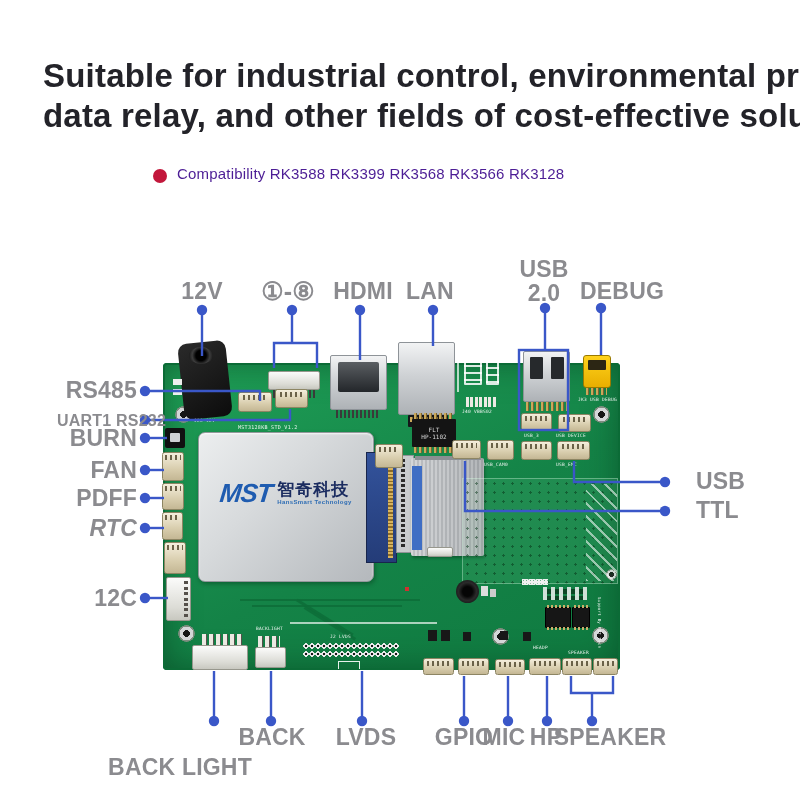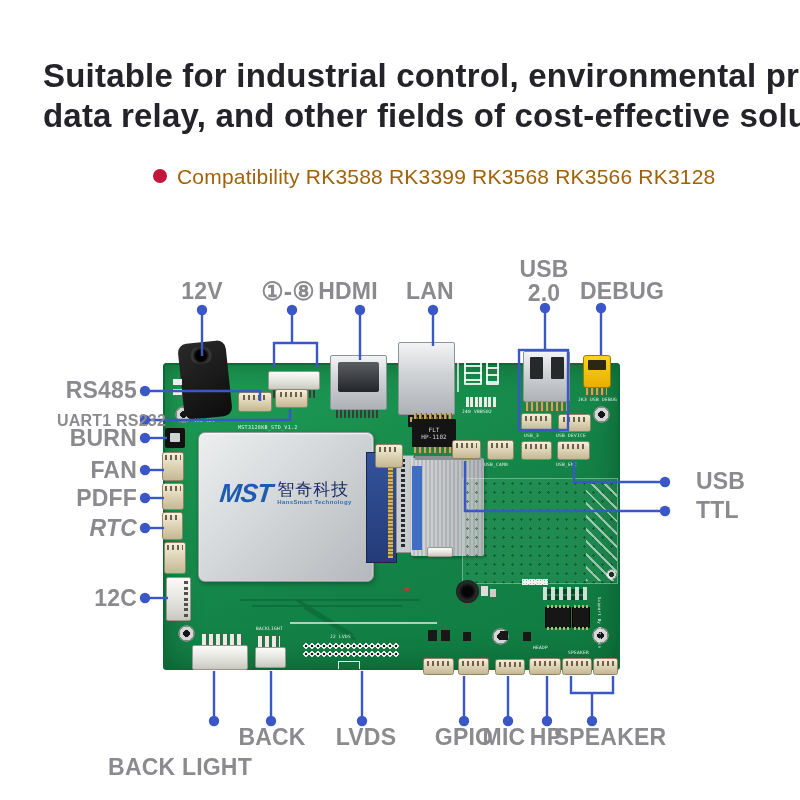--- a/index.html
+++ b/index.html
@@ -5,21 +5,21 @@
   html,body{margin:0;padding:0;background:#fff;}
   #scene{position:relative;width:800px;height:800px;background:#ffffff;overflow:hidden;
          font-family:"Liberation Sans",sans-serif;}
   .abs{position:absolute;box-sizing:border-box;}
 
   
   .title{position:absolute;left:43px;color:#232329;font-size:33px;font-weight:bold;
          letter-spacing:.2px;white-space:nowrap;}
   .compat-bullet{position:absolute;left:153px;top:169px;width:14px;height:14px;border-radius:50%;
          background:#c2173b;}
-  .compat-text{position:absolute;left:177px;top:165px;font-size:21px;color:#a16207;
+  .compat-text{position:absolute;left:177px;top:165px;font-size:15px;color:#4c1d95;
          font-weight:500;letter-spacing:.2px;white-space:nowrap;}
 
   
   .lbl{position:absolute;color:#8b8b8f;font-weight:bold;font-size:23px;line-height:24px;
        white-space:nowrap;letter-spacing:.2px;}
   .lbl.c{transform:translateX(-50%);text-align:center;}
   .lbl.r{text-align:right;}
   .lbl.sm{font-size:16px;line-height:17px;}
 
   
@@ -55,21 +55,21 @@
         background:repeating-linear-gradient(90deg,#c9b06a 0 2px,rgba(0,0,0,0) 2px 4px);}
   .sop::before{top:-3px;} .sop::after{bottom:-3px;}
 
   
   #shield{position:absolute;left:198px;top:432px;width:174px;height:148px;border-radius:7px;
         background:linear-gradient(135deg,#eceeef 0%,#d7dadc 40%,#b4b8bc 100%);
         border:1px solid #94989c;box-shadow:inset 0 1px 2px rgba(255,255,255,.8),1px 2px 4px rgba(0,30,12,.35);}
   .mst-logo-row{position:absolute;left:0;right:0;top:48px;display:flex;justify-content:center;align-items:flex-start;gap:5px;}
   .mst-word{font-size:26px;line-height:24px;font-weight:bold;font-style:italic;color:#1f5cb0;
         letter-spacing:-1px;transform:skewX(-6deg);}
-  .mst-cn{font-size:17px;line-height:18px;font-weight:normal;color:#1b2c60;letter-spacing:1px;}
+  .mst-cn{font-size:17px;line-height:18px;font-weight:bold;color:#1b2c60;letter-spacing:1px;}
   .mst-sub{font-size:6px;line-height:7px;color:#2e6db4;letter-spacing:.4px;font-weight:bold;}
   .mst-tagline{position:absolute;left:0;right:0;top:82px;text-align:center;font-size:14.5px;
         font-weight:bold;color:#3c3c42;letter-spacing:1px;}
 
   svg#overlay{position:absolute;left:0;top:0;z-index:5;pointer-events:none;}
   .lbl{z-index:6;}
 </style>
 </head>
 <body>
 
@@ -311,21 +311,21 @@
         <circle cx="362" cy="721" r="5.2"></circle>
       <circle cx="464" cy="721" r="5.2"></circle>
         <circle cx="508" cy="721" r="5.2"></circle>
         <circle cx="547" cy="721" r="5.2"></circle>
       <circle cx="592" cy="721" r="5.2"></circle>
     </g>
   </svg>
 
   <div class="lbl c" style="left:202px;top:279px;">12V</div>
   <div class="lbl c" style="left:288px;top:279px;font-size:25px;">①-⑧</div>
-  <div class="lbl c" style="left:348px;top:279px;">HDMI</div>
+  <div class="lbl c" style="left:363px;top:279px;">HDMI</div>
   <div class="lbl c" style="left:430px;top:279px;">LAN</div>
   <div class="lbl c" style="left:544px;top:257px;">
     <div>USB</div>
     <div>2.0</div>
   </div>
   <div class="lbl c" style="left:622px;top:279px;">DEBUG</div>
 
   <div class="lbl r" style="right:663px;top:378px;">RS485</div>
   <div class="lbl r sm" style="right:634px;top:412px;text-align:center;">UART1 RS232</div>
   <div class="lbl r" style="right:663px;top:426px;">BURN</div>

